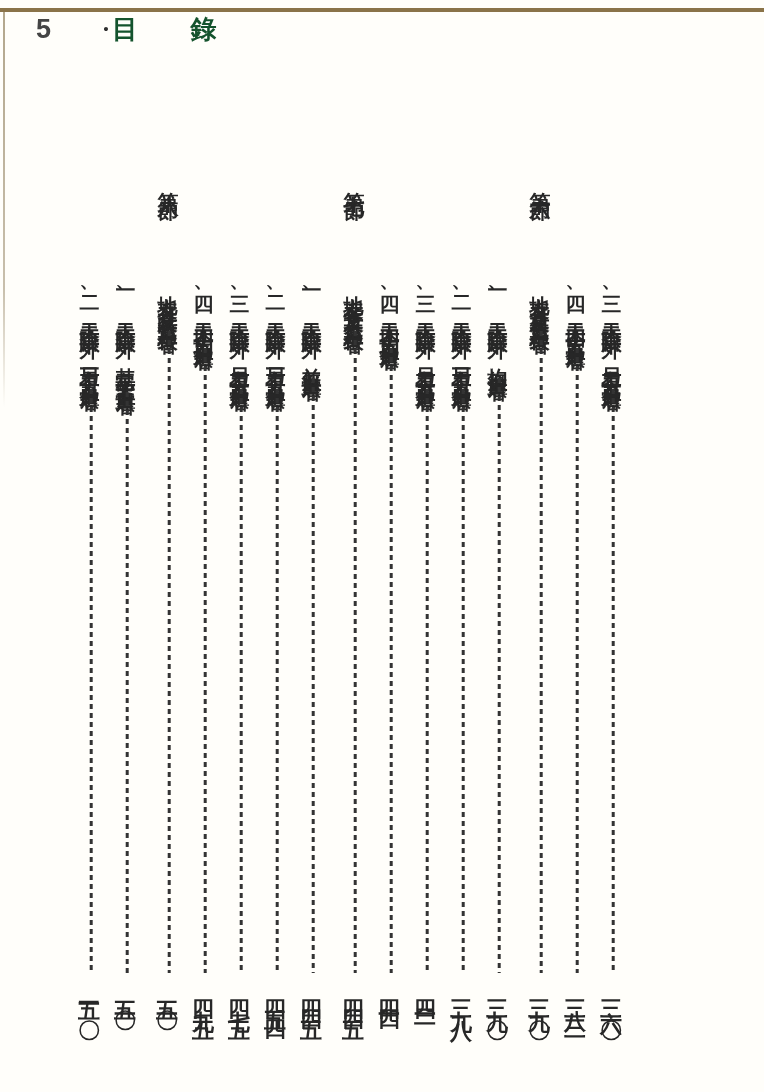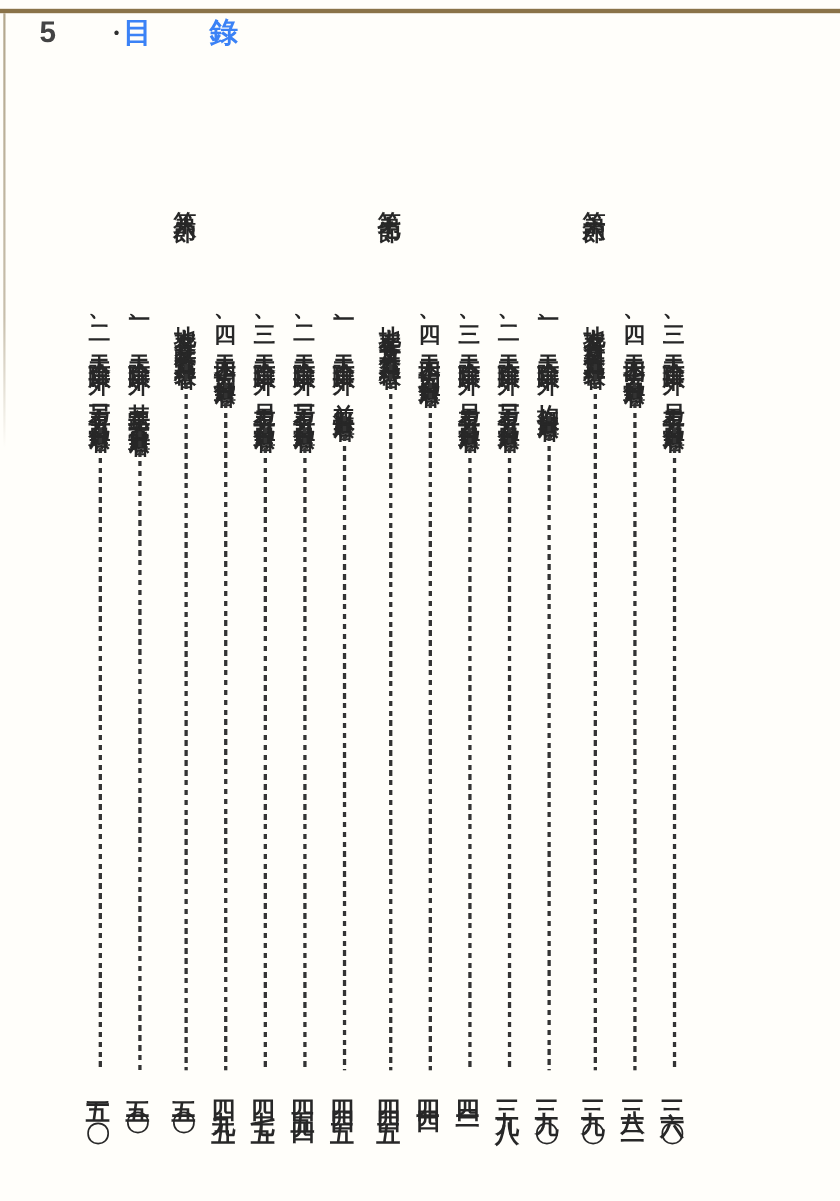--- a/index.html
+++ b/index.html
@@ -34,21 +34,21 @@
     font-size: 27px; font-weight: bold;
     font-family: "Liberation Sans", "DejaVu Sans", sans-serif;
     color: #444;
   }
   .bullet { margin-left: 52px; font-size: 17px; color: #2f2f2f; }
   .header-title {
     margin-left: 3px;
     font-size: 26px; font-weight: bold;
     letter-spacing: 2px;
     word-spacing: 42px;
-    color: #3b82f6;
+    color: #14532d;
     white-space: pre;
   }
   
   .toc {
     position: absolute; top: 175px; right: 138px;
     height: 838px;
     writing-mode: vertical-rl;
     color: #272727;
   }
   .toc-col {

